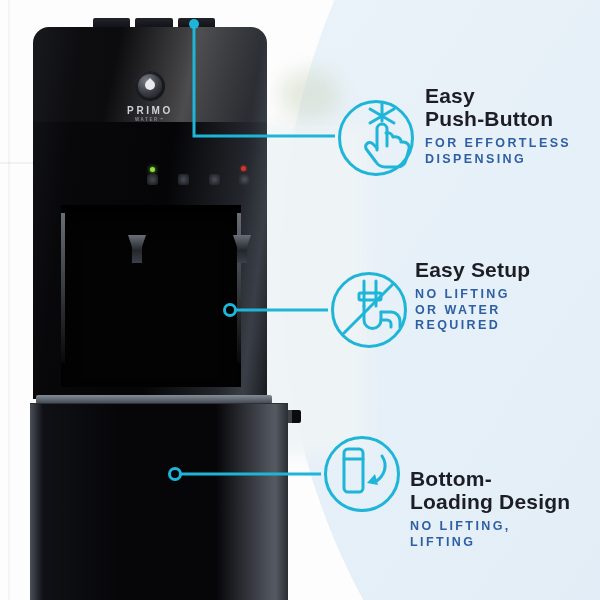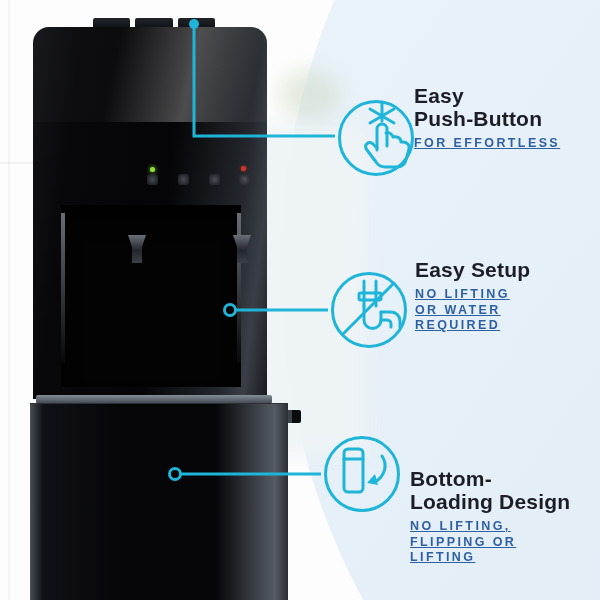--- a/index.html
+++ b/index.html
@@ -70,28 +70,28 @@
   
   .leaders { position:absolute; left:0; top:0; width:600px; height:600px; pointer-events:none; }
 
   
   .badge { position:absolute; width:80px; height:80px; }
   .badge-1 { left:336px; top:98px; }
   .badge-2 { left:329px; top:270px; }
   .badge-3 { left:322px; top:434px; }
 
   .callout-text { position:absolute; }
-  .ct-1 { left:414px; top:84px; }
+  .ct-1 { left:425px; top:84px; }
   .ct-2 { left:415px; top:258px; }
   .ct-3 { left:410px; top:424px;margin-top:43px; }
   .t-line { display:block; font-size:21px; line-height:23px; font-weight:700;
     color:#1d1d26; letter-spacing:0.2px; }
   .subtitle { margin-top:6px; }
   .s-line { display:block; font-size:12.5px; line-height:15.5px; font-weight:700;
-    color:#2e5fa3; letter-spacing:2.4px;text-decoration:underline; }
+    color:#2e5fa3; letter-spacing:2.4px; }
 </style>
 </head>
 <body>
 
 <div class="stage">
 
   <div class="bg-swoosh"></div>
   <div class="bg-vline"></div>
   <div class="bg-hline"></div>
   <div class="bg-fridge-blur"></div>
@@ -100,20 +100,27 @@
   <div>
     <div class="cap">
       <div class="cap-seg"></div>
       <div class="cap-seg"></div>
       <div class="cap-seg"></div>
     </div>
 
     <div class="body-upper">
       <div class="sheen"></div>
 
+      <div class="logo">
+        <div class="emblem">
+          <div class="drop"></div>
+        </div>
+        <div class="brand-name">PRIMO</div>
+        <div class="brand-sub">WATER™</div>
+      </div>
 
       <div class="controls">
         <span class="led led-green"></span>
         <span class="led led-red"></span>
         <span class="ctl-icon" style="left:6px"></span>
         <span class="ctl-icon" style="left:37px"></span>
         <span class="ctl-icon" style="left:68px"></span>
         <span class="ctl-icon" style="left:98px"></span>
       </div>
 
@@ -179,20 +186,21 @@
     </svg>
   </div>
 
   <div class="callout-text ct-1">
     <div>
       <span class="t-line">Easy</span>
       <span class="t-line">Push-Button</span>
     </div>
     <div class="subtitle">
       <span class="s-line">FOR EFFORTLESS</span>
+      <span class="s-line">DISPENSING</span>
     </div>
   </div>
 
   <div class="callout-text ct-2">
     <div>
       <span class="t-line">Easy Setup</span>
     </div>
     <div class="subtitle">
       <span class="s-line">NO LIFTING</span>
       <span class="s-line">OR WATER</span>
@@ -200,18 +208,17 @@
     </div>
   </div>
 
   <div class="callout-text ct-3">
     <div>
       <span class="t-line">Bottom-</span>
       <span class="t-line">Loading Design</span>
     </div>
     <div class="subtitle">
       <span class="s-line">NO LIFTING,</span>
-      <span class="s-line">FLIPPING OR</span>
       <span class="s-line">LIFTING</span>
     </div>
   </div>
 
 </div>
 
 </body></html>

